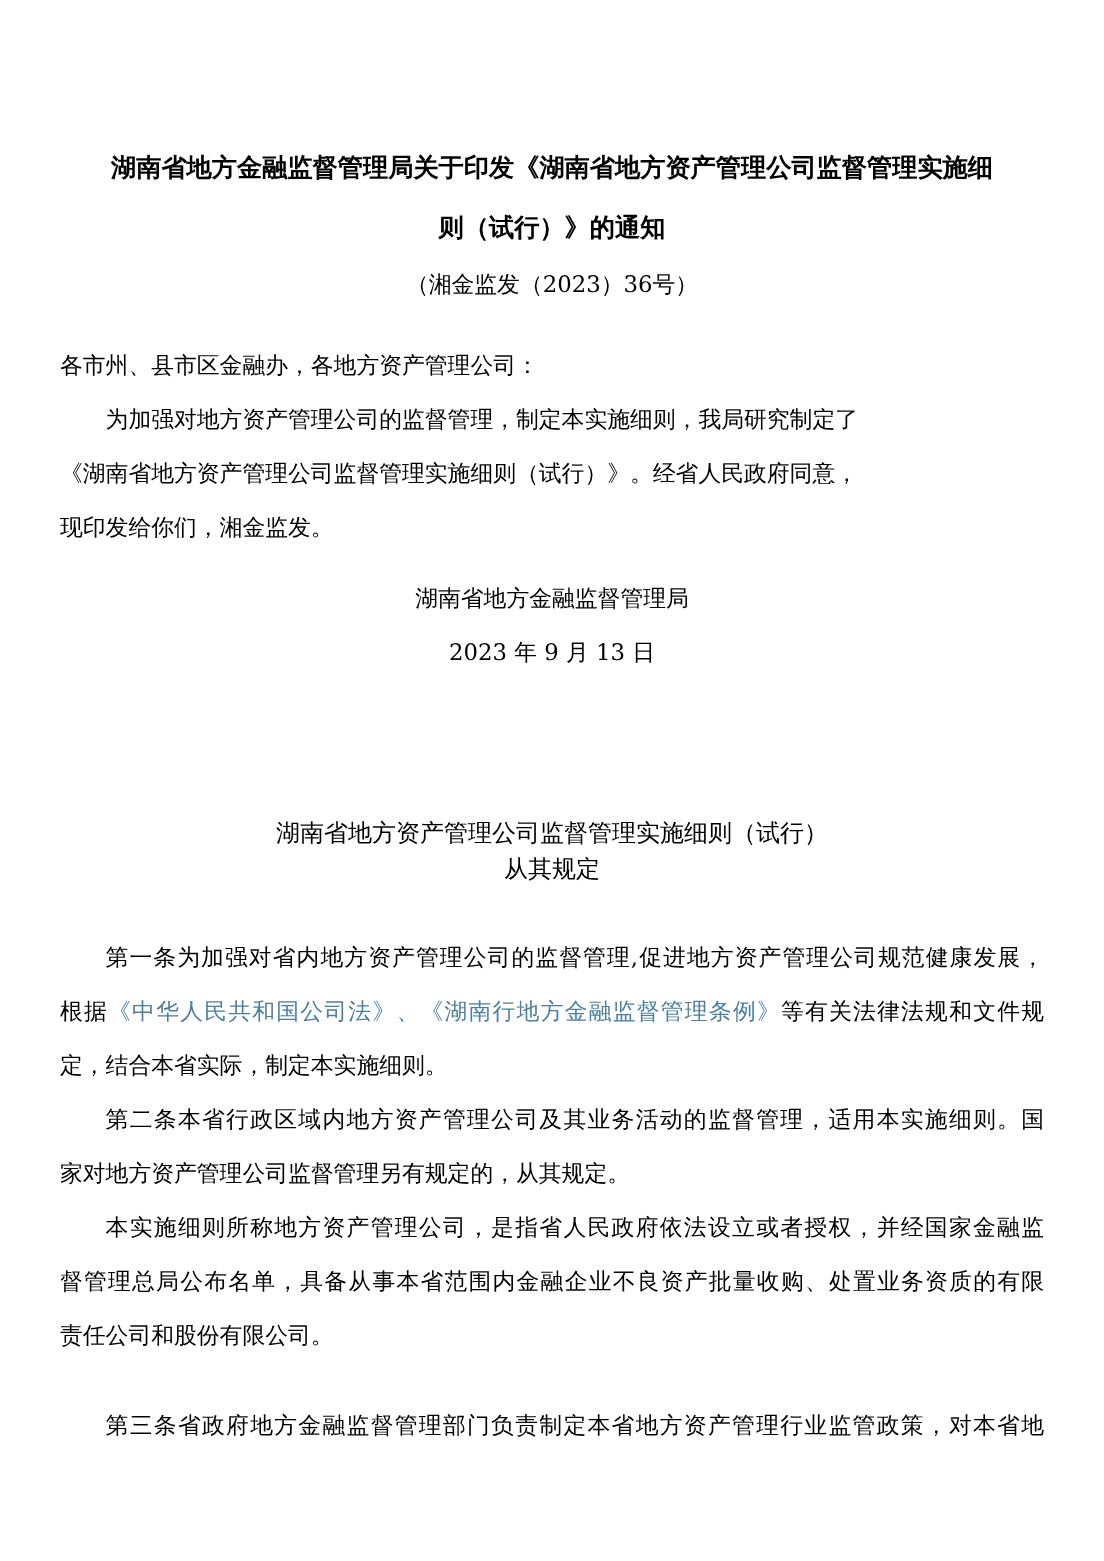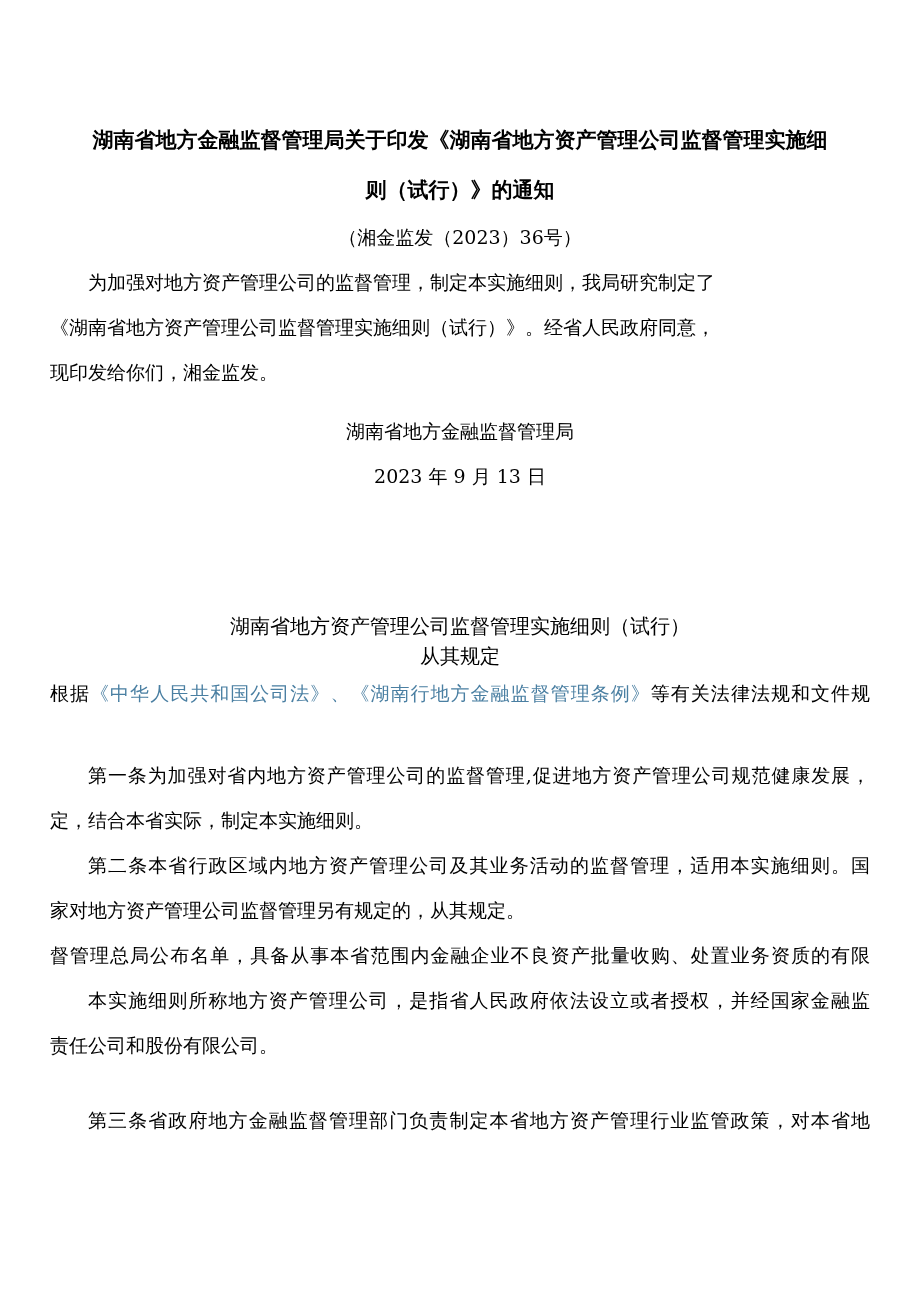--- a/index.html
+++ b/index.html
@@ -67,41 +67,42 @@
 
 <div class="page">
 
   <div class="doc-title">
     <div>湖南省地方金融监督管理局关于印发《湖南省地方资产管理公司监督管理实施细</div>
     <div>则（试行）》的通知</div>
   </div>
 
   <div class="doc-number" style="margin-top:0;">（湘金监发（2023）36号）</div>
 
+  <div class="line" style="margin-top:23px;">各市州、县市区金融办，各地方资产管理公司：</div>
 
   <div class="line indent">为加强对地方资产管理公司的监督管理，制定本实施细则，我局研究制定了</div>
   <div class="line">《湖南省地方资产管理公司监督管理实施细则（试行）》。经省人民政府同意，</div>
   <div class="line">现印发给你们，湘金监发。</div>
 
   <div class="line right sig-block">湖南省地方金融监督管理局</div>
   <div class="line right">2023 年 9 月 13 日</div>
 
   <div class="reg-title">湖南省地方资产管理公司监督管理实施细则（试行）</div>
   <div class="reg-chapter">从其规定</div>
 
+  <div class="line indent j art1-start">第一条为加强对省内地方资产管理公司的监督管理,促进地方资产管理公司规范健康发展，</div>
+
   <div class="line j">
     <span>根据</span><a class="link">《中华人民共和国公司法》</a><span class="link">、</span><a class="link">《湖南行地方金融监督管理条例》</a><span>等有关法律法规和文件规</span>
   </div>
-
-  <div class="line indent j art1-start">第一条为加强对省内地方资产管理公司的监督管理,促进地方资产管理公司规范健康发展，</div>
 
   <div class="line">定，结合本省实际，制定本实施细则。</div>
 
   <div class="line indent j">第二条本省行政区域内地方资产管理公司及其业务活动的监督管理，适用本实施细则。国</div>
   <div class="line">家对地方资产管理公司监督管理另有规定的，从其规定。</div>
 
+  <div class="line indent j">本实施细则所称地方资产管理公司，是指省人民政府依法设立或者授权，并经国家金融监</div>
   <div class="line j">督管理总局公布名单，具备从事本省范围内金融企业不良资产批量收购、处置业务资质的有限</div>
-  <div class="line indent j">本实施细则所称地方资产管理公司，是指省人民政府依法设立或者授权，并经国家金融监</div>
   <div class="line">责任公司和股份有限公司。</div>
 
   <div class="line indent j art3-start">第三条省政府地方金融监督管理部门负责制定本省地方资产管理行业监管政策，对本省地</div>
 
 </div>
 
 </body></html>

